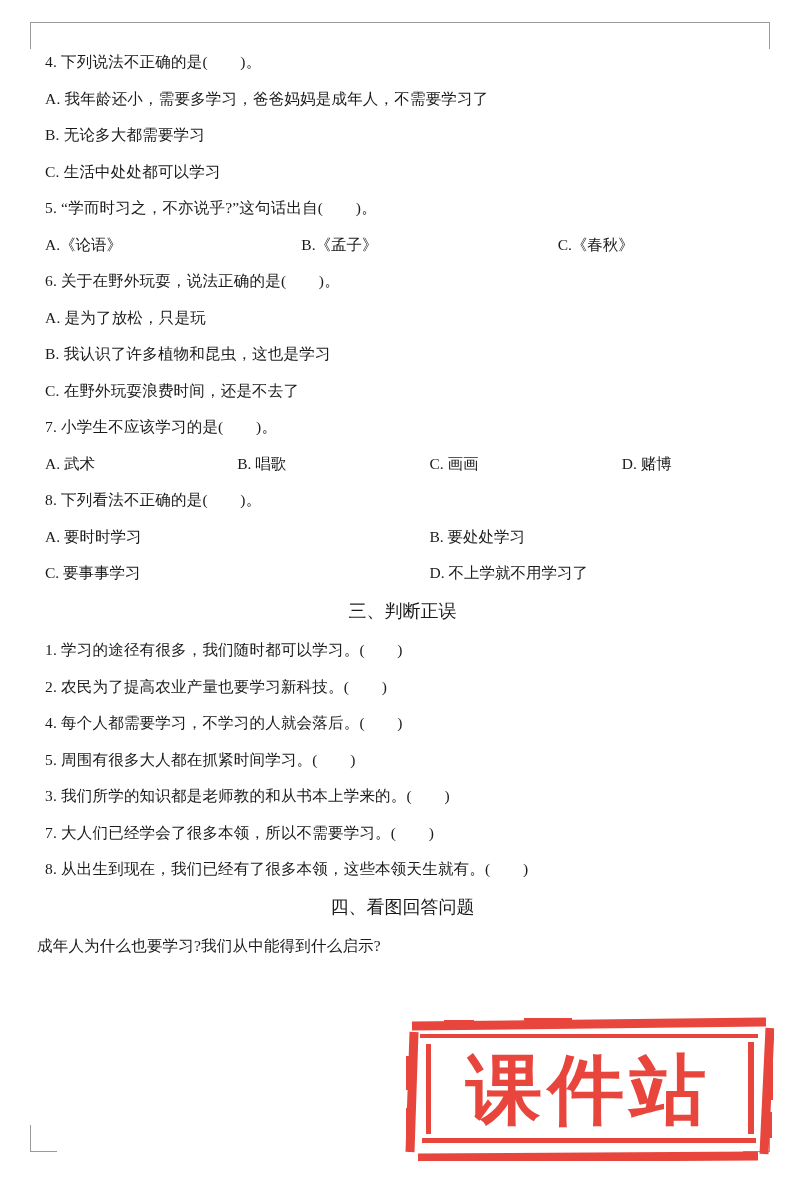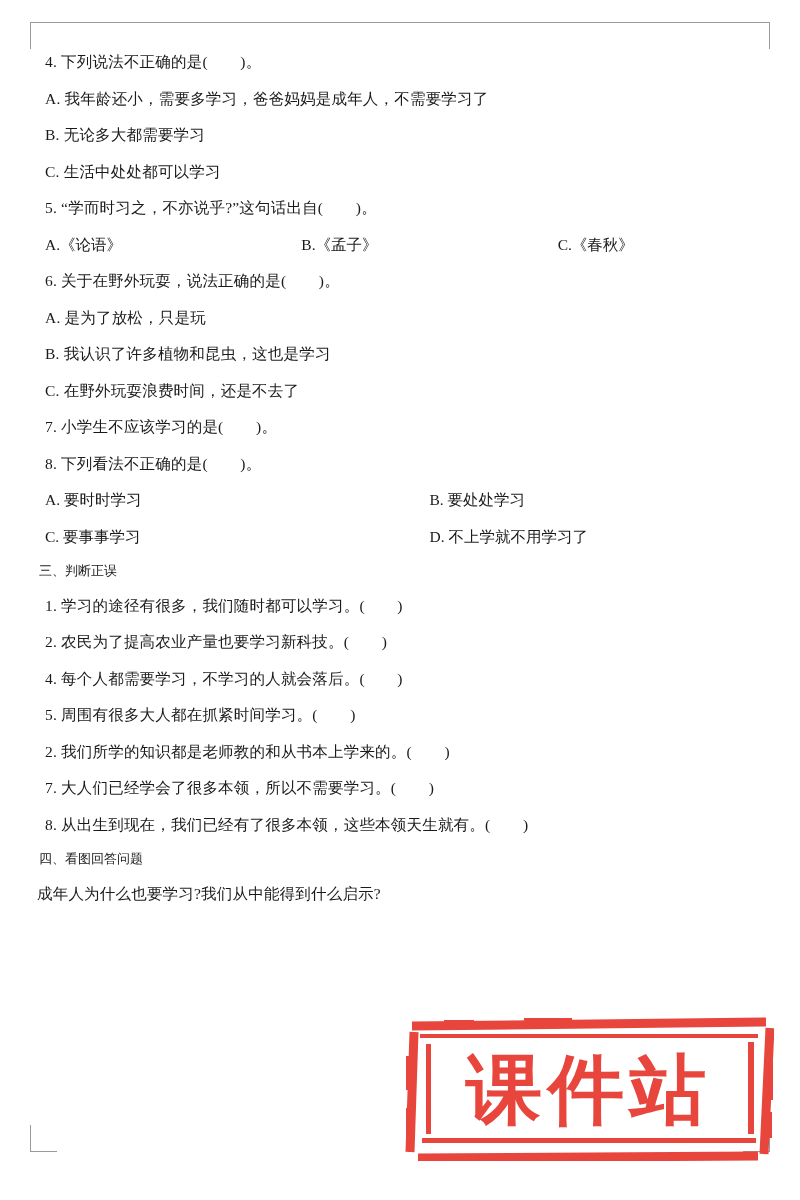--- a/index.html
+++ b/index.html
@@ -70,24 +70,25 @@
     gap: 48px;
   }
   .opt-row > span {
     display: inline-block;
   }
   .w-3 > span { width: 33.3%; }
   .w-2 > span { width: 50%; }
   .w-4 > span { width: 25%; }
 
   .section-title {
-    font-size: 13px;
+    font-size: 18px;
     line-height: 1.55;
     margin: 0 0 12.5px 0;
     padding-left: 2px;
+    text-align: center;
   }
 
   
   .stamp {
     position: absolute;
     left: 404px;
     top: 1016px;
     width: 370px;
     height: 145px;
   }
@@ -117,38 +118,44 @@
       <span>B.《孟子》</span>
       <span>C.《春秋》</span>
     </div>
 
     <p class="line indent">6. 关于在野外玩耍，说法正确的是(        )。</p>
     <p class="line indent">A. 是为了放松，只是玩</p>
     <p class="line indent">B. 我认识了许多植物和昆虫，这也是学习</p>
     <p class="line indent">C. 在野外玩耍浪费时间，还是不去了</p>
 
     <p class="line indent">7. 小学生不应该学习的是(        )。</p>
+    <div class="opt-row w-4">
+      <span>A. 武术</span>
+      <span>B. 唱歌</span>
+      <span>C. 画画</span>
+      <span>D. 赌博</span>
+    </div>
 
     <p class="line indent">8. 下列看法不正确的是(        )。</p>
     <div class="opt-row w-2">
       <span>A. 要时时学习</span>
       <span>B. 要处处学习</span>
     </div>
     <div class="opt-row w-2">
       <span>C. 要事事学习</span>
       <span>D. 不上学就不用学习了</span>
     </div>
 
     <p class="section-title">三、判断正误</p>
 
     <p class="line indent">1. 学习的途径有很多，我们随时都可以学习。(        )</p>
     <p class="line indent">2. 农民为了提高农业产量也要学习新科技。(        )</p>
     <p class="line indent">4. 每个人都需要学习，不学习的人就会落后。(        )</p>
     <p class="line indent">5. 周围有很多大人都在抓紧时间学习。(        )</p>
-    <p class="line indent">2. 我们所学的知识都是老师教的和从书本上学来的。(        )</p>
+    <p class="line indent">3. 我们所学的知识都是老师教的和从书本上学来的。(        )</p>
     <p class="line indent">7. 大人们已经学会了很多本领，所以不需要学习。(        )</p>
     <p class="line indent">8. 从出生到现在，我们已经有了很多本领，这些本领天生就有。(        )</p>
 
     <p class="section-title">四、看图回答问题</p>
     <p class="line">成年人为什么也要学习?我们从中能得到什么启示?</p>
 
   </div>
 
   <div class="stamp">
     <svg width="370" height="145" viewBox="0 0 370 145" xmlns="http://www.w3.org/2000/svg">

